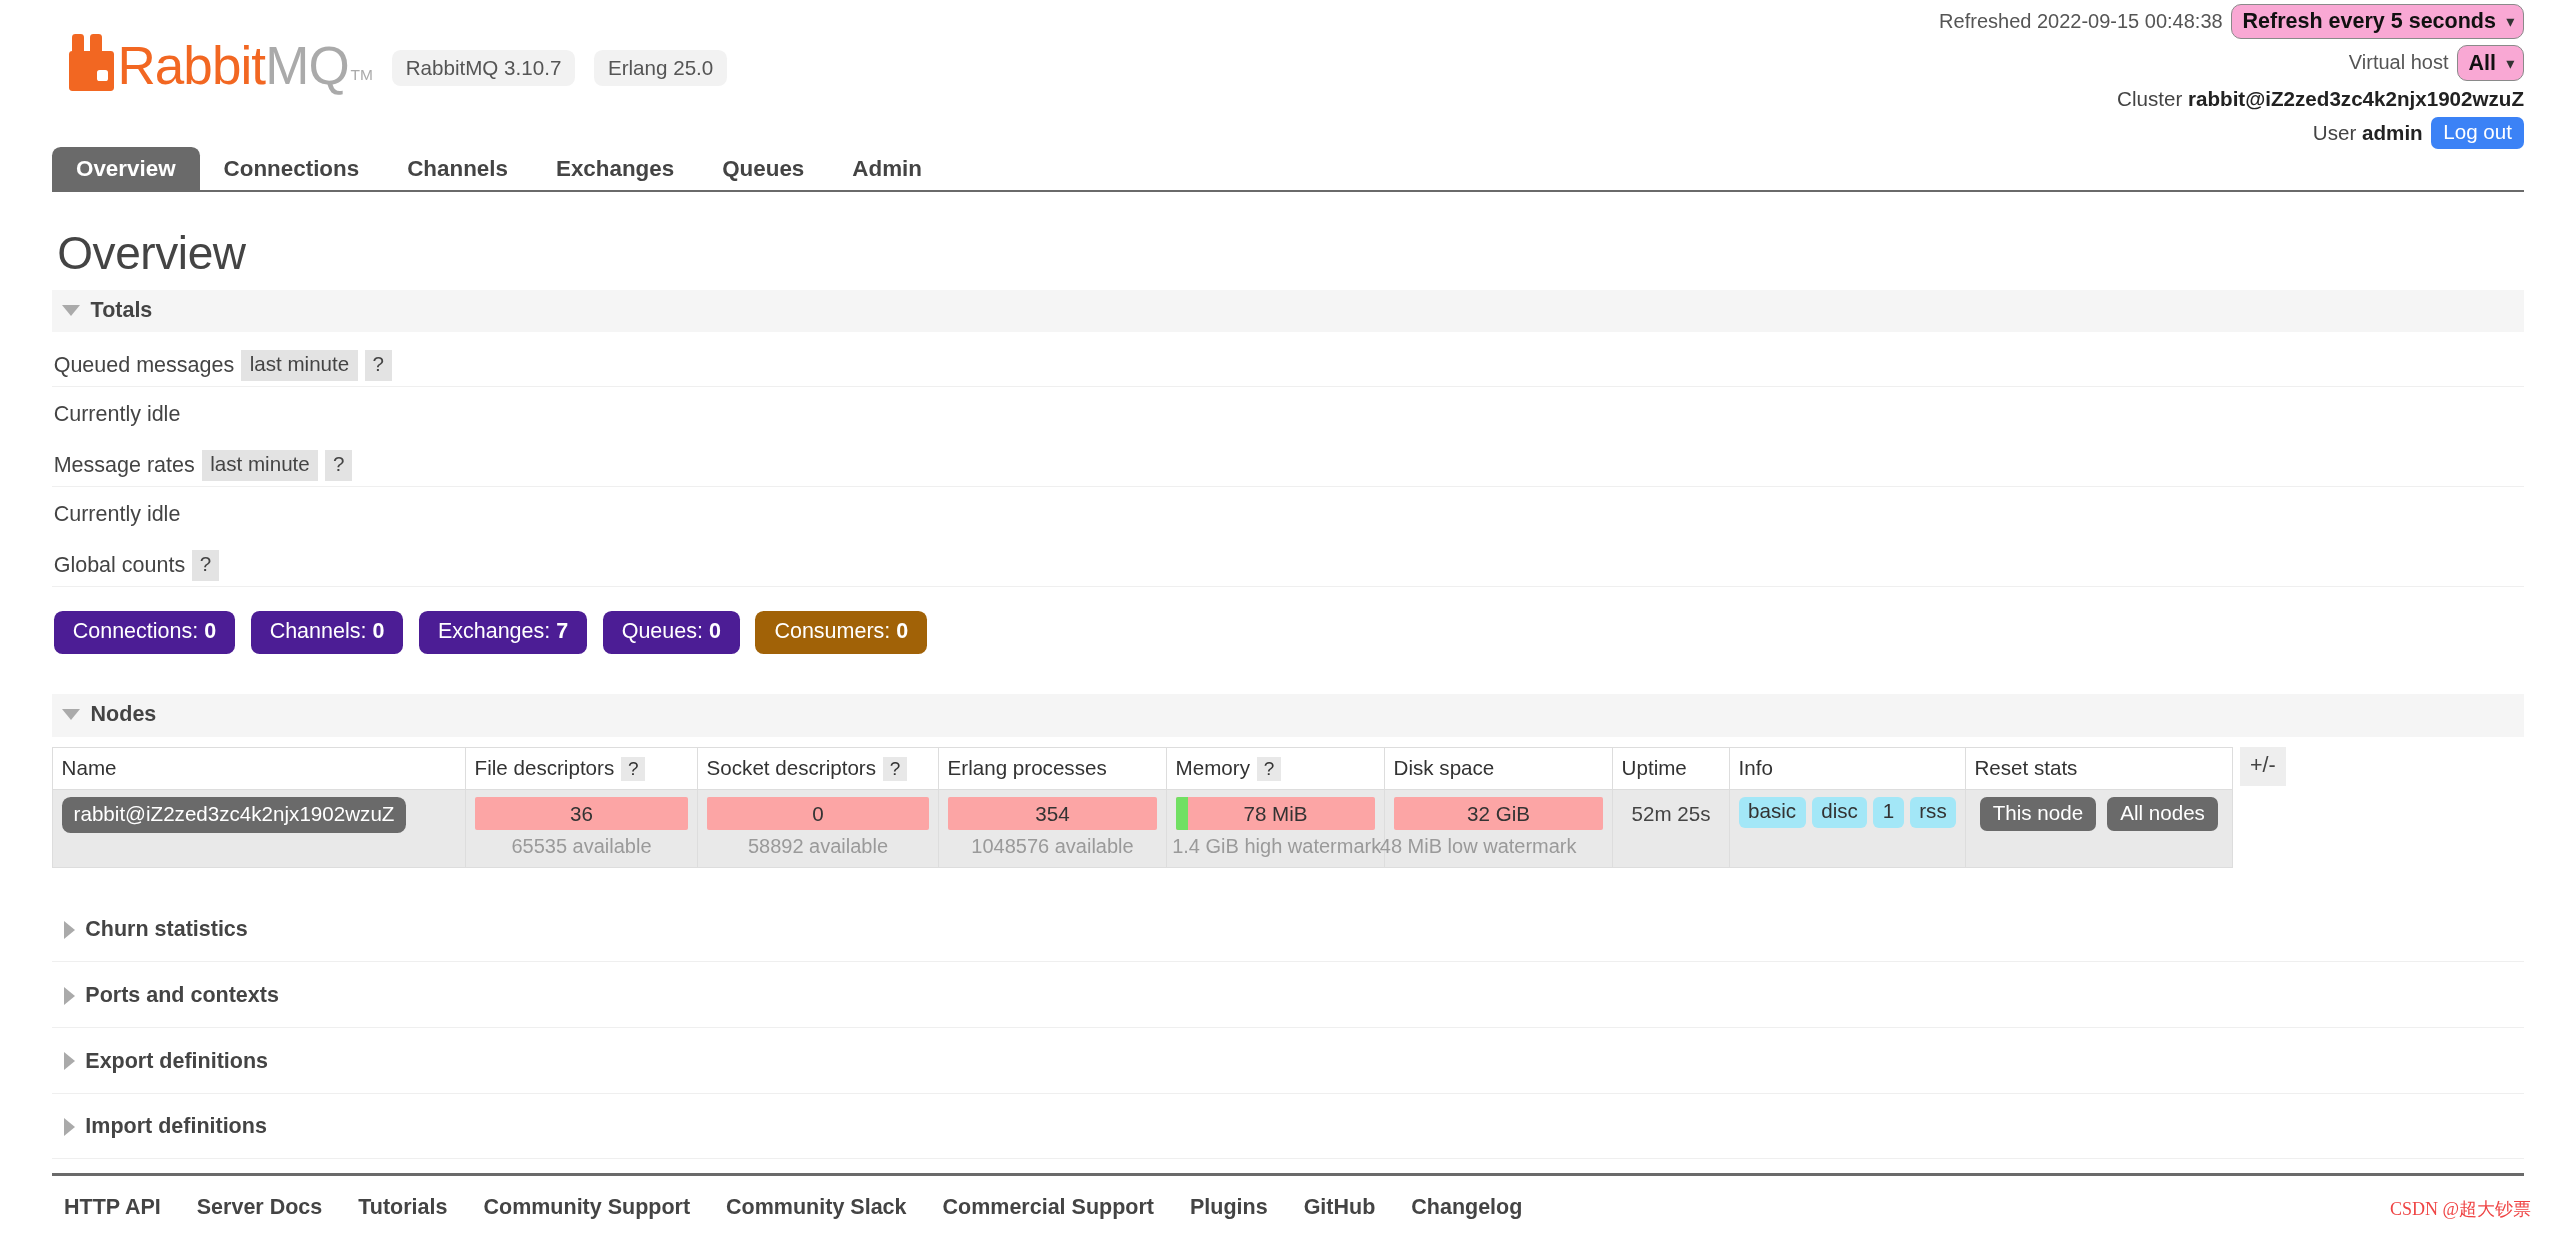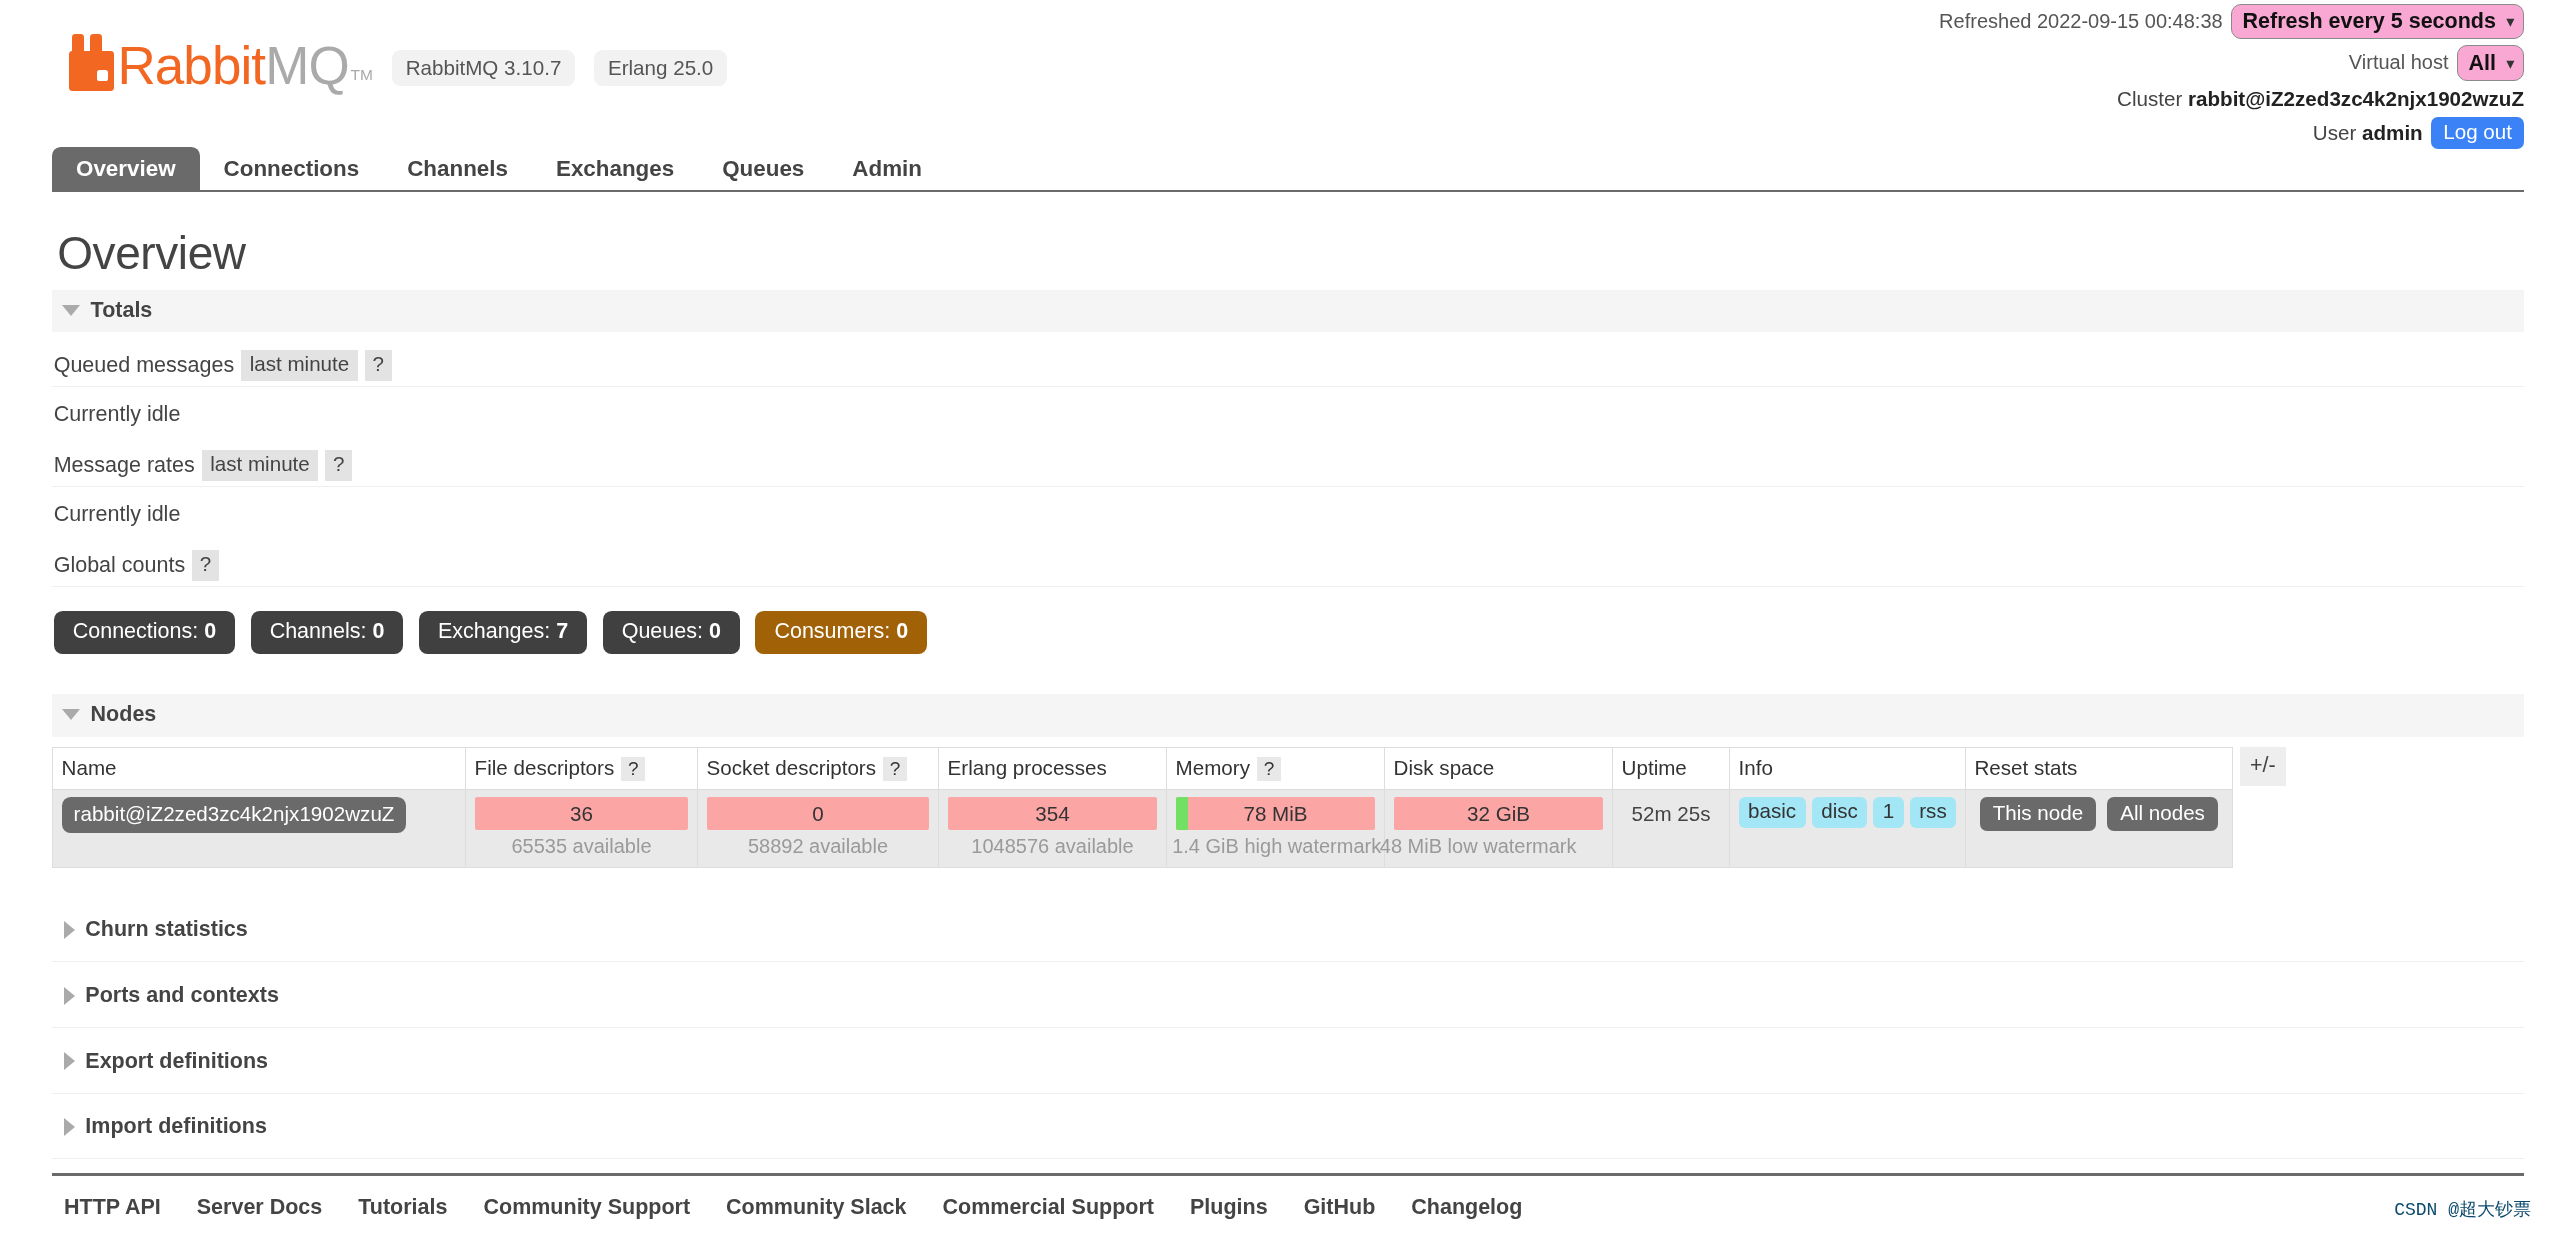--- a/index.html
+++ b/index.html
@@ -208,21 +208,21 @@
     color: #444444;
   }
 
   
   #global-counts {
     margin: 24px 0 40px 1.7px;
     display: flex;
     gap: 15.5px;
   }
   .count-btn {
-    background: #404040;
+    background: #4c1d95;
     color: #ffffff;
     border-radius: 8.6px;
     font-size: 21.5px;
     padding: 10.3px 19px 12px;
     line-height: 1;
     white-space: nowrap;
   }
   .count-btn.muted { background: #a16207; }
   .count-btn b { font-weight: 700; }
 
@@ -347,23 +347,23 @@
     display: flex;
     gap: 36px;
     font-size: 21.5px;
     font-weight: 700;
     color: #444444;
     flex-wrap: nowrap;
   }
   #watermark {
     position: absolute;
     right: 45px; bottom: 13.8px;
-    color: #0c4a6e;
+    color: #ef4444;
     font-size: 18px;
-    font-family: Liberation Mono, monospace;
+    font-family: Liberation Serif, serif;
   }
 </style>
 </head>
 <body>
 
 <div id="page">
 
   <div id="header">
 
     <div id="logo-block">

